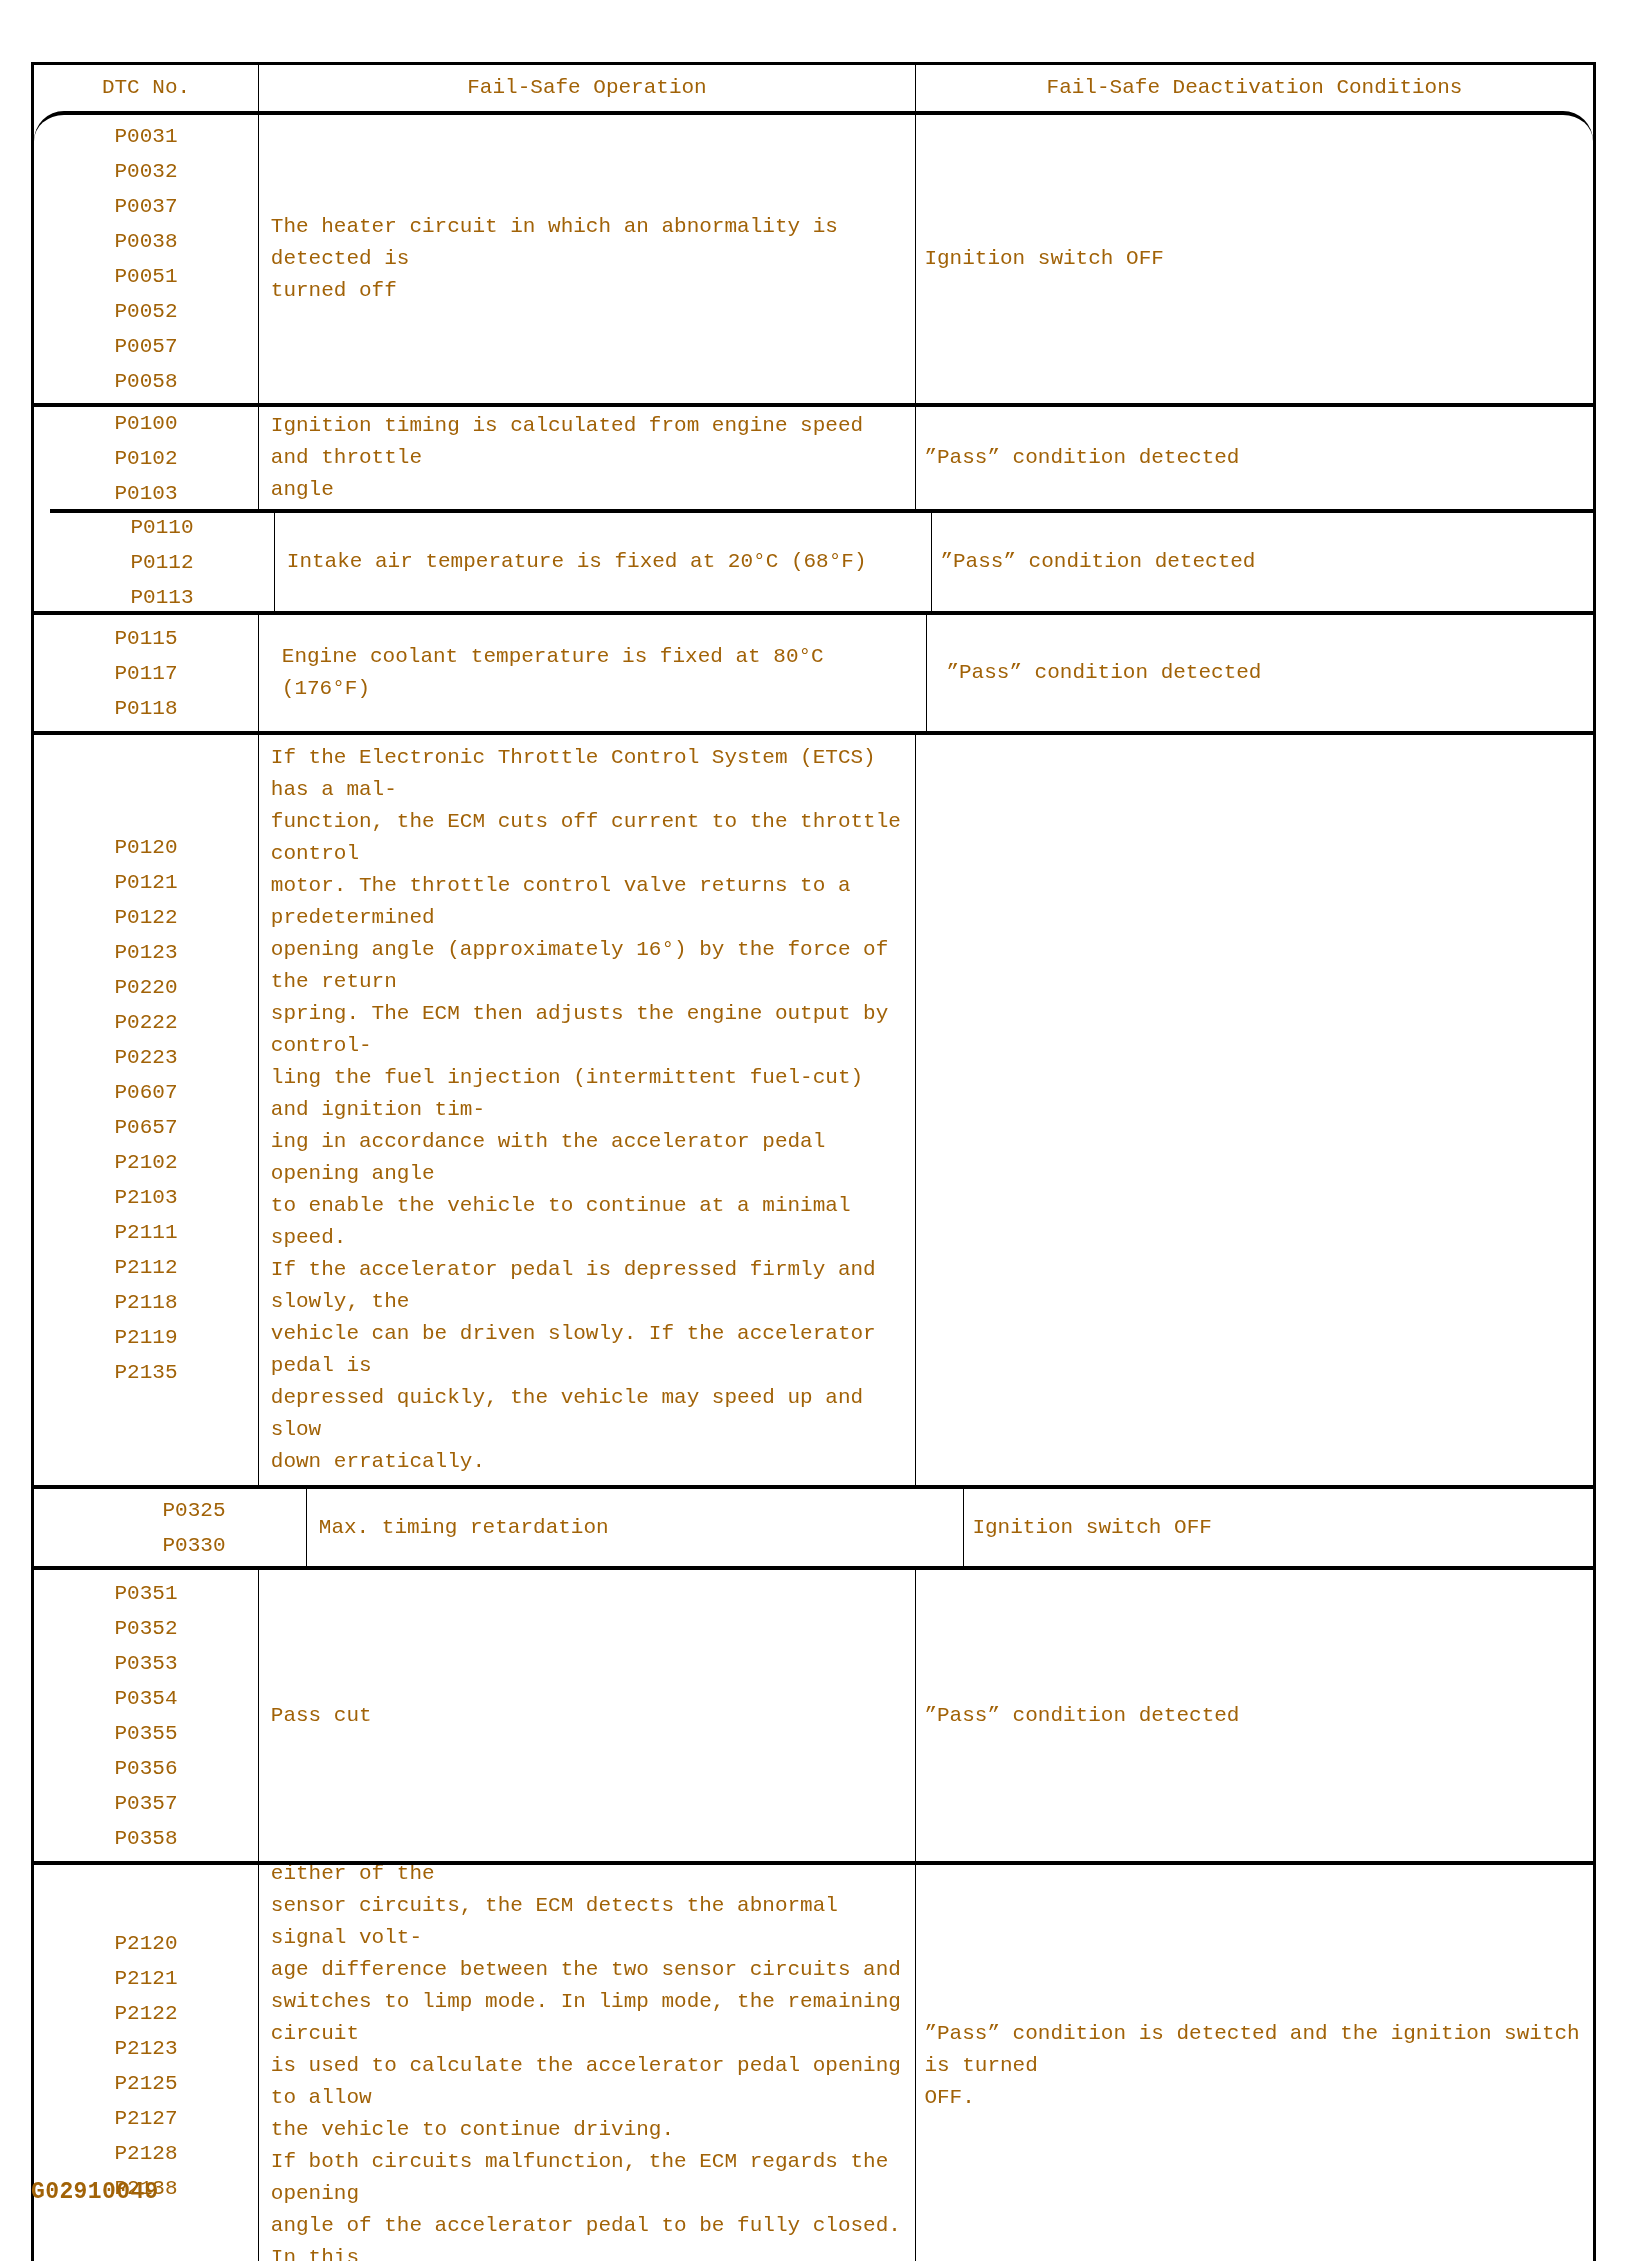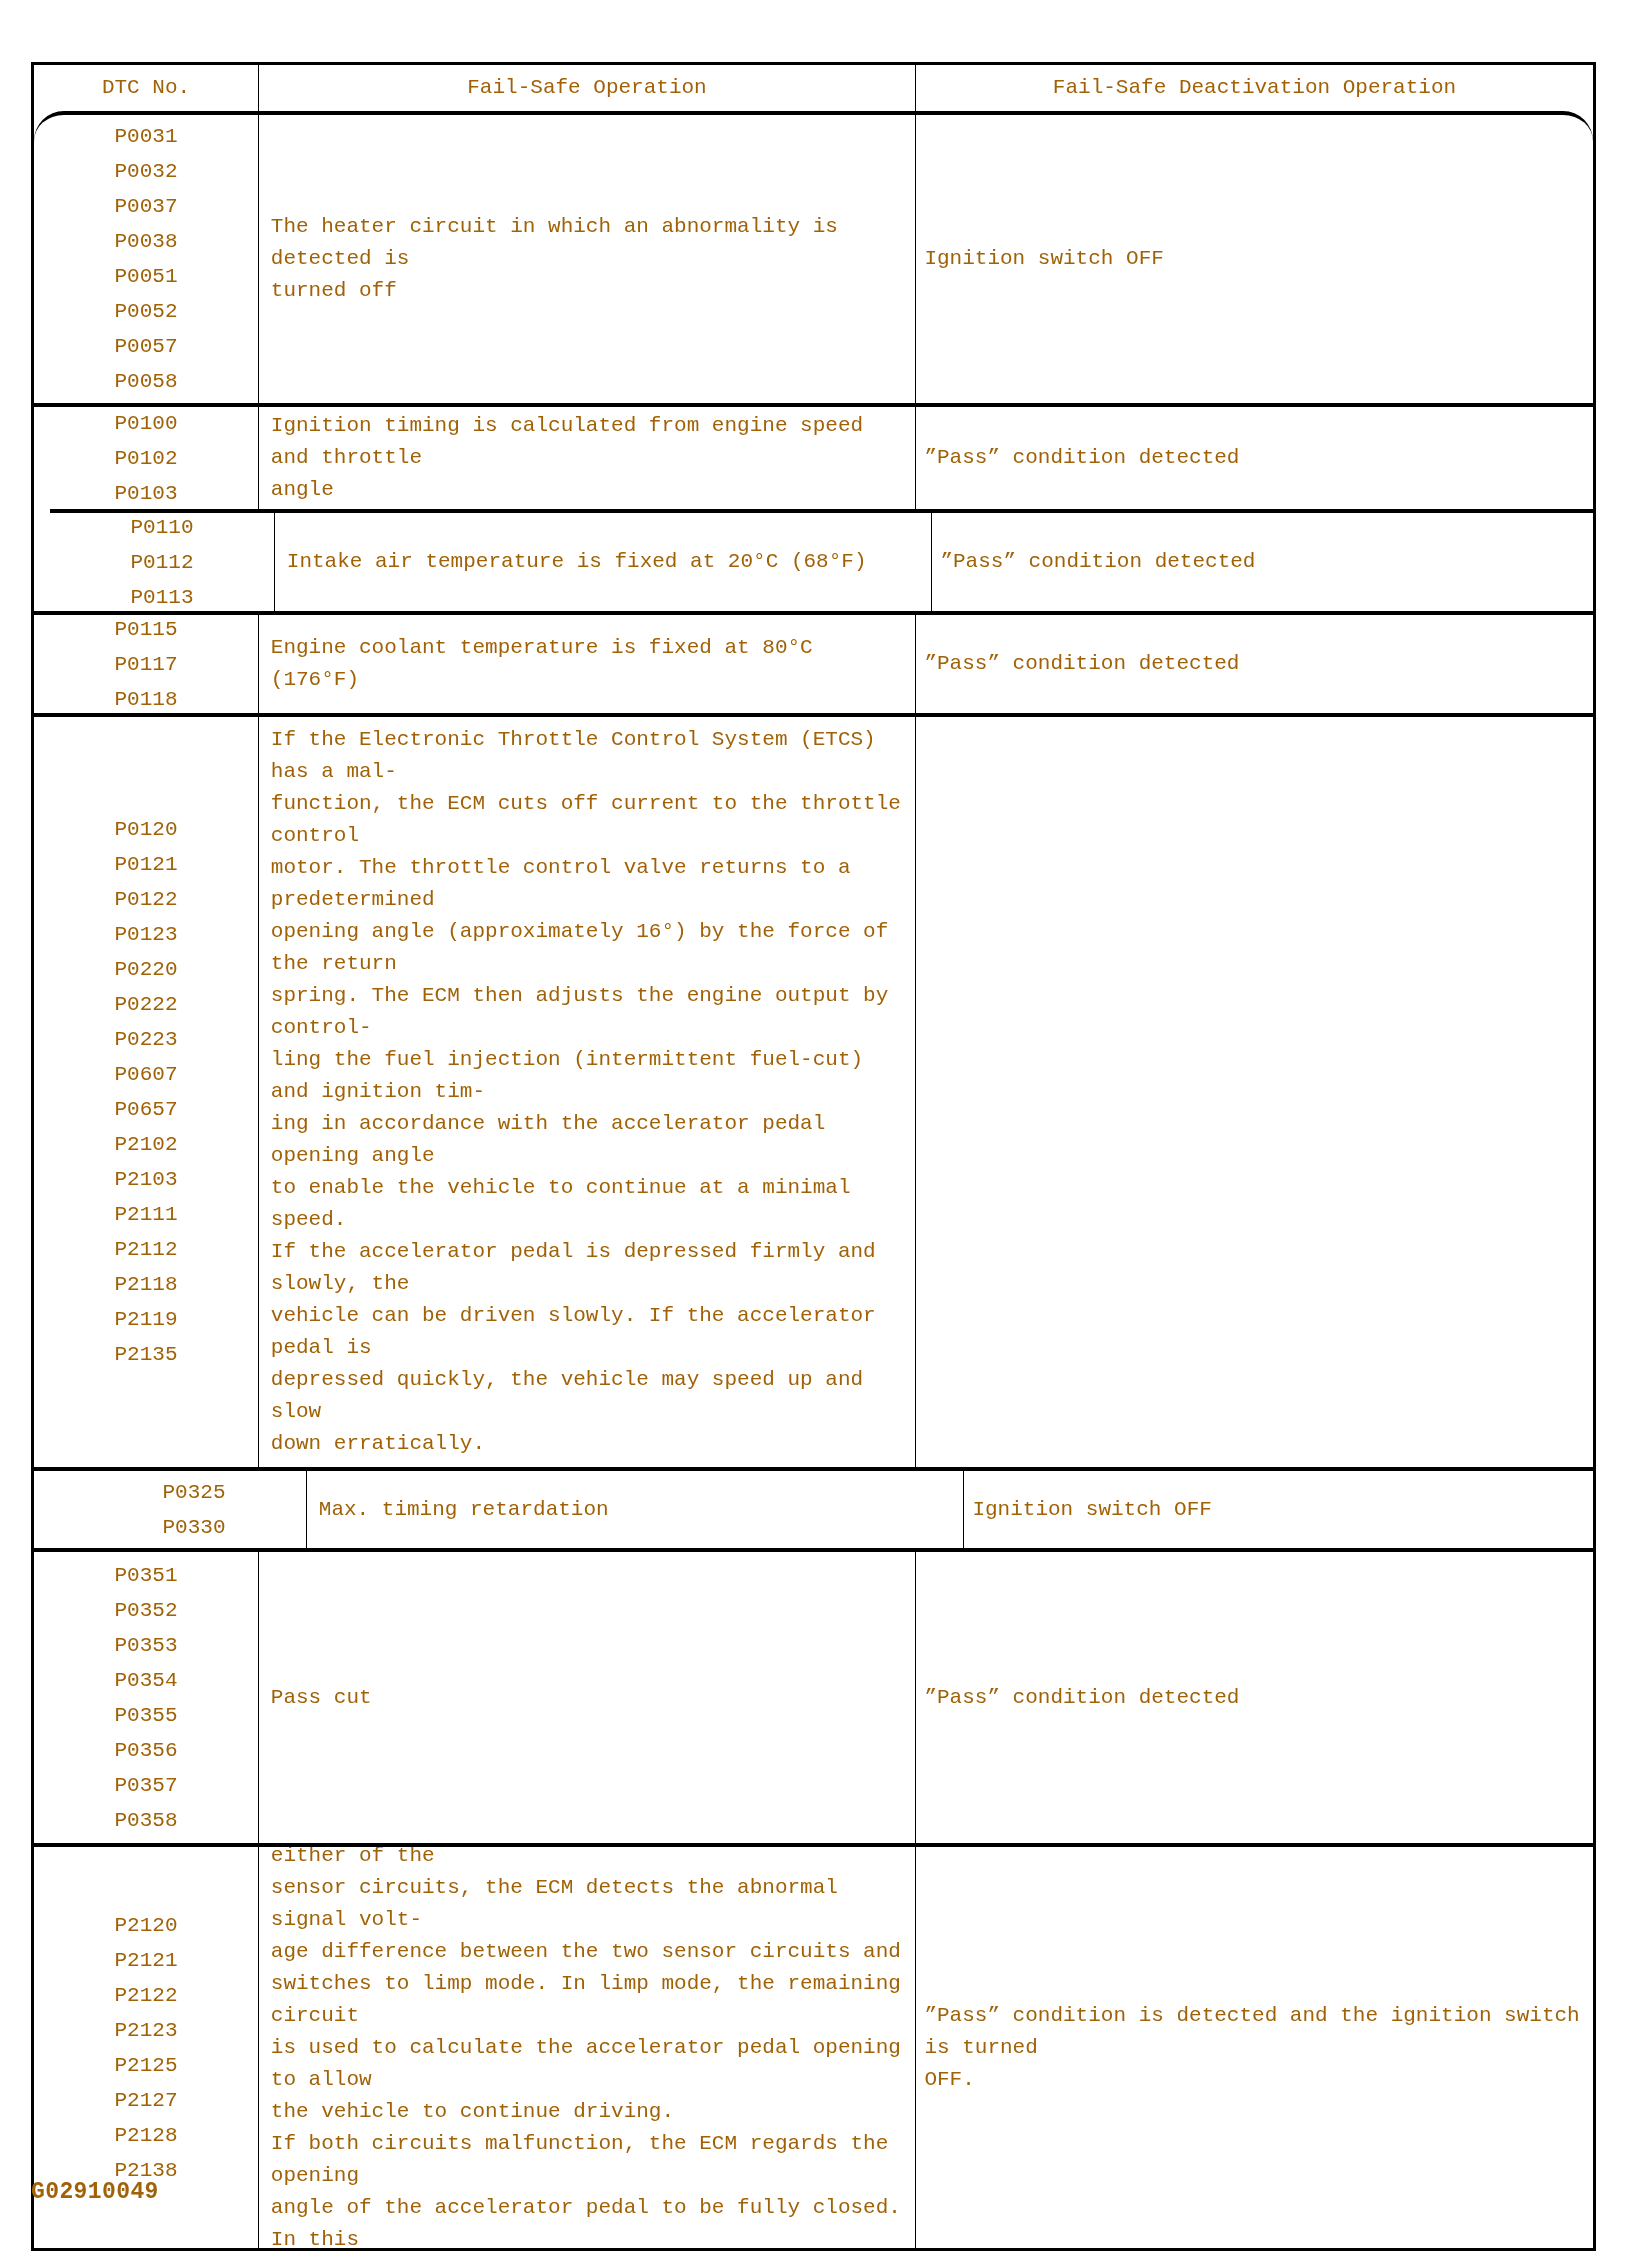--- a/index.html
+++ b/index.html
@@ -64,21 +64,21 @@
     text-align: center;
     padding: 0;
     line-height: 23.5px;
     white-space: normal;
   }
   
   .h-head { height: 46px; }
   .h-r0 { height: 292px; border-radius: 30px; }
   .h-r1 { height: 106px; }
   .h-r2 { height: 102px; margin-left: 16px; }
-  .h-r3 { height: 102px; }
+  .h-r3 { height: 120px; gap: 11px; }
   .h-r4 { height: 754px; }
   .h-r5 { height: 81px; padding-left: 48px; }
   .h-r6 { height: 295px; }
   .h-r7 { height: 405px; }
   .figure-code {
     position: absolute;
     left: 31px;
     top: 2179px;
     font-size: 23px;
     font-weight: bold;
@@ -88,21 +88,21 @@
 </head>
 <body>
 
 <div class="page">
 
   <div class="dtc-table">
 
     <div class="trow thead h-head">
       <div class="cell c1">DTC No.</div>
       <div class="cell c2">Fail-Safe Operation</div>
-      <div class="cell c3">Fail-Safe Deactivation Operation</div>
+      <div class="cell c3">Fail-Safe Deactivation Conditions</div>
     </div>
 
     <div class="trow h-r0">
       <div class="cell c1">P0031
 P0032
 P0037
 P0038
 P0051
 P0052
 P0057

